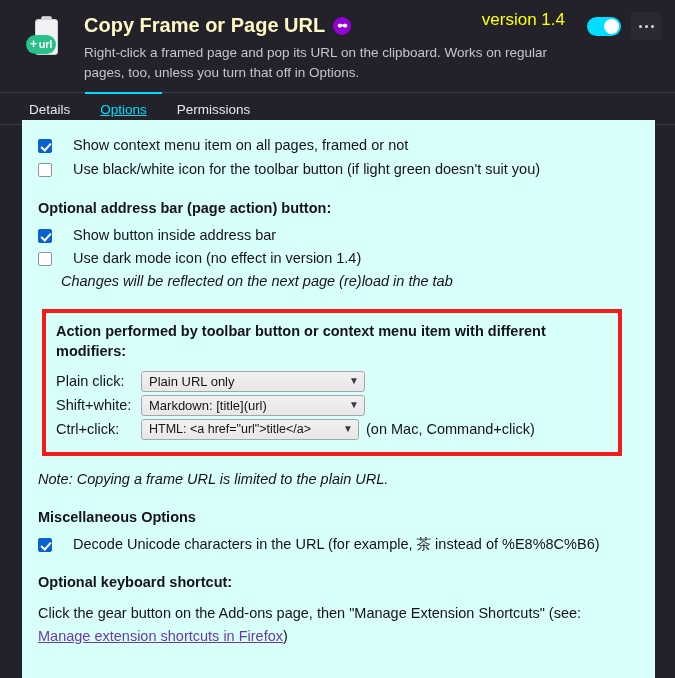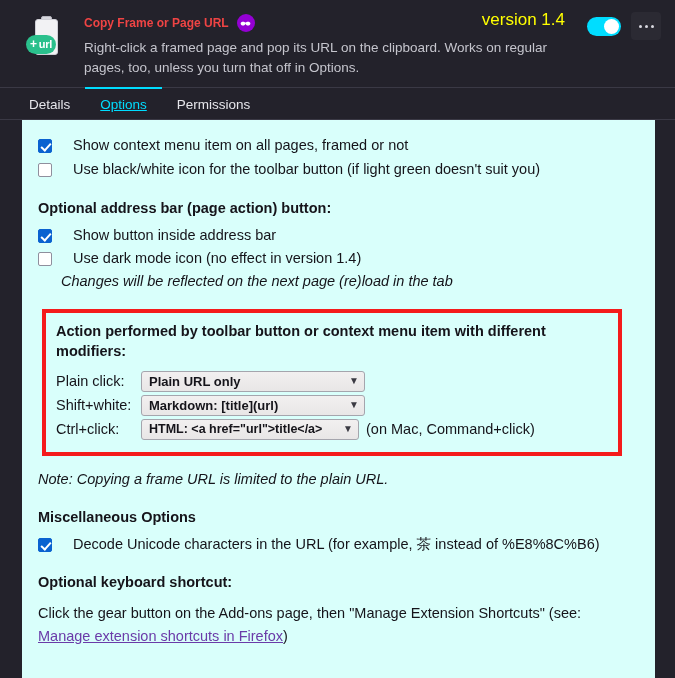--- a/index.html
+++ b/index.html
@@ -71,23 +71,23 @@
     flex: 1 1 auto;
     padding-left: 14px;
     min-width: 0;
   }
   .title-row {
     display: flex;
     align-items: center;
     gap: 8px;
   }
   #addon-title {
-    font-size: 12px;
+    font-size: 20px;
     font-weight: bold;
-    color: #ef4444;
+    color: #fef9c3;
     white-space: nowrap;
   }
   #private-badge {
     width: 18px; height: 18px;
     border-radius: 50%;
     background: #9400d4;
     display: inline-flex;
     align-items: center;
     justify-content: center;
     flex: 0 0 18px;
@@ -273,21 +273,20 @@
     border-radius: 3px;
     height: 21px;
     display: inline-flex;
     align-items: center;
     justify-content: space-between;
     padding: 0 5px 0 7px;
     font-size: 13px;
     color: #15141a;
     cursor: pointer;
     min-width: 224px;
-    font-weight: bold;
   }
   .select-box.narrow { min-width: 218px; font-size: 12.5px; }
   .select-box .sel-text { overflow: hidden; white-space: nowrap; }
   .select-box .caret {
     margin-left: 10px;
     font-size: 10px;
     line-height: 1;
     color: #3a3a42;
   }
   .mod-suffix { font-size: 14.5px; }

